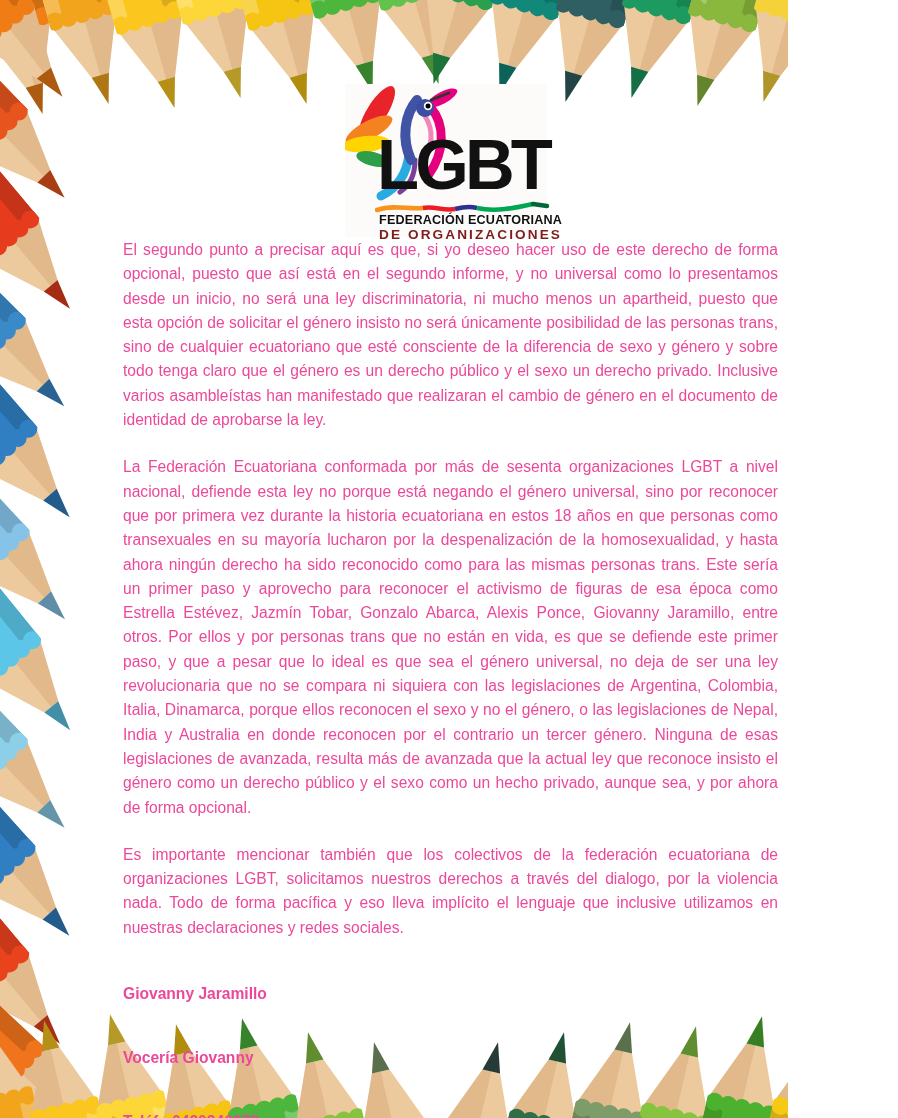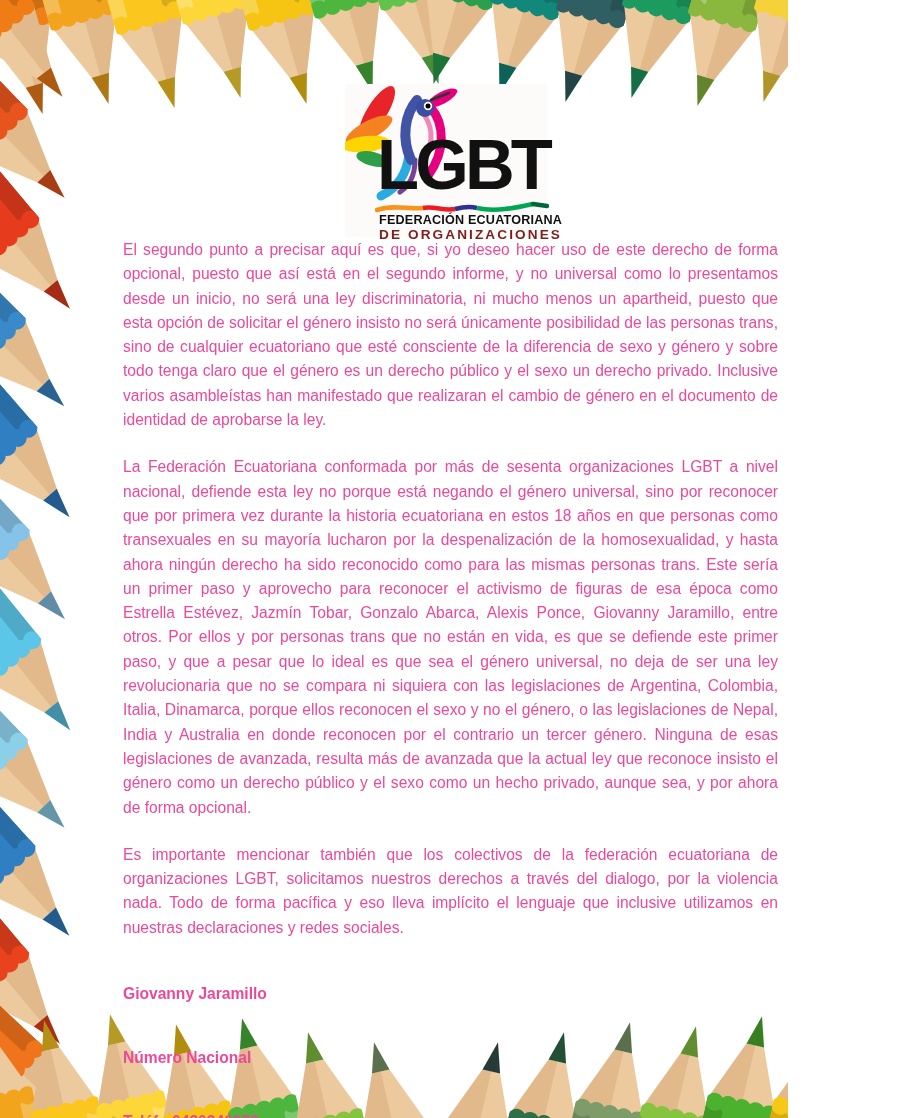--- a/index.html
+++ b/index.html
@@ -720,18 +720,18 @@
     <div class="org1">FEDERACIÓN ECUATORIANA</div>
     <div class="org2">DE ORGANIZACIONES</div>
   </div>
 
   <div class="content">
     <p>El segundo punto a precisar aquí es que, si yo deseo hacer uso de este derecho de forma opcional, puesto que así está en el segundo informe, y no universal como lo presentamos desde un inicio, no será una ley discriminatoria, ni mucho menos un apartheid, puesto que esta opción de solicitar el género insisto no será únicamente posibilidad de las personas trans, sino de cualquier ecuatoriano que esté consciente de la diferencia de sexo y género y sobre todo tenga claro que el género es un derecho público y el sexo un derecho privado. Inclusive varios asambleístas han manifestado que realizaran el cambio de género en el documento de identidad de aprobarse la ley.</p>
     <p>La Federación Ecuatoriana conformada por más de sesenta organizaciones LGBT a nivel nacional, defiende esta ley no porque está negando el género universal, sino por reconocer que por primera vez durante la historia ecuatoriana en estos 18 años en que personas como transexuales en su mayoría lucharon por la despenalización de la homosexualidad, y hasta ahora ningún derecho ha sido reconocido como para las mismas personas trans. Este sería un primer paso y aprovecho para reconocer el activismo de figuras de esa época como Estrella Estévez, Jazmín Tobar, Gonzalo Abarca, Alexis Ponce, Giovanny Jaramillo, entre otros. Por ellos y por personas trans que no están en vida, es que se defiende este primer paso, y que a pesar que lo ideal es que sea el género universal, no deja de ser una ley revolucionaria que no se compara ni siquiera con las legislaciones de Argentina, Colombia, Italia, Dinamarca,  porque ellos reconocen el sexo y no el género, o las legislaciones de Nepal, India y Australia en donde reconocen por el contrario un tercer género. Ninguna de esas legislaciones de avanzada, resulta más de avanzada que la actual ley que reconoce insisto el género como un derecho público y el sexo como un hecho privado, aunque sea, y por ahora de forma opcional.</p>
     <p>Es importante mencionar también que los colectivos de la federación ecuatoriana de organizaciones LGBT, solicitamos nuestros derechos a través del dialogo, por la violencia nada. Todo de forma pacífica y eso lleva implícito el lenguaje que inclusive utilizamos en nuestras declaraciones y redes sociales.</p>
     <div class="sig">
       <div>Giovanny Jaramillo</div>
-      <div>Número Nacional</div>
+      <div>Vocería Giovanny</div>
       <div>Teléf.: 0430346073</div>
     </div>
   </div>
 
 </div>
 
 </body></html>

